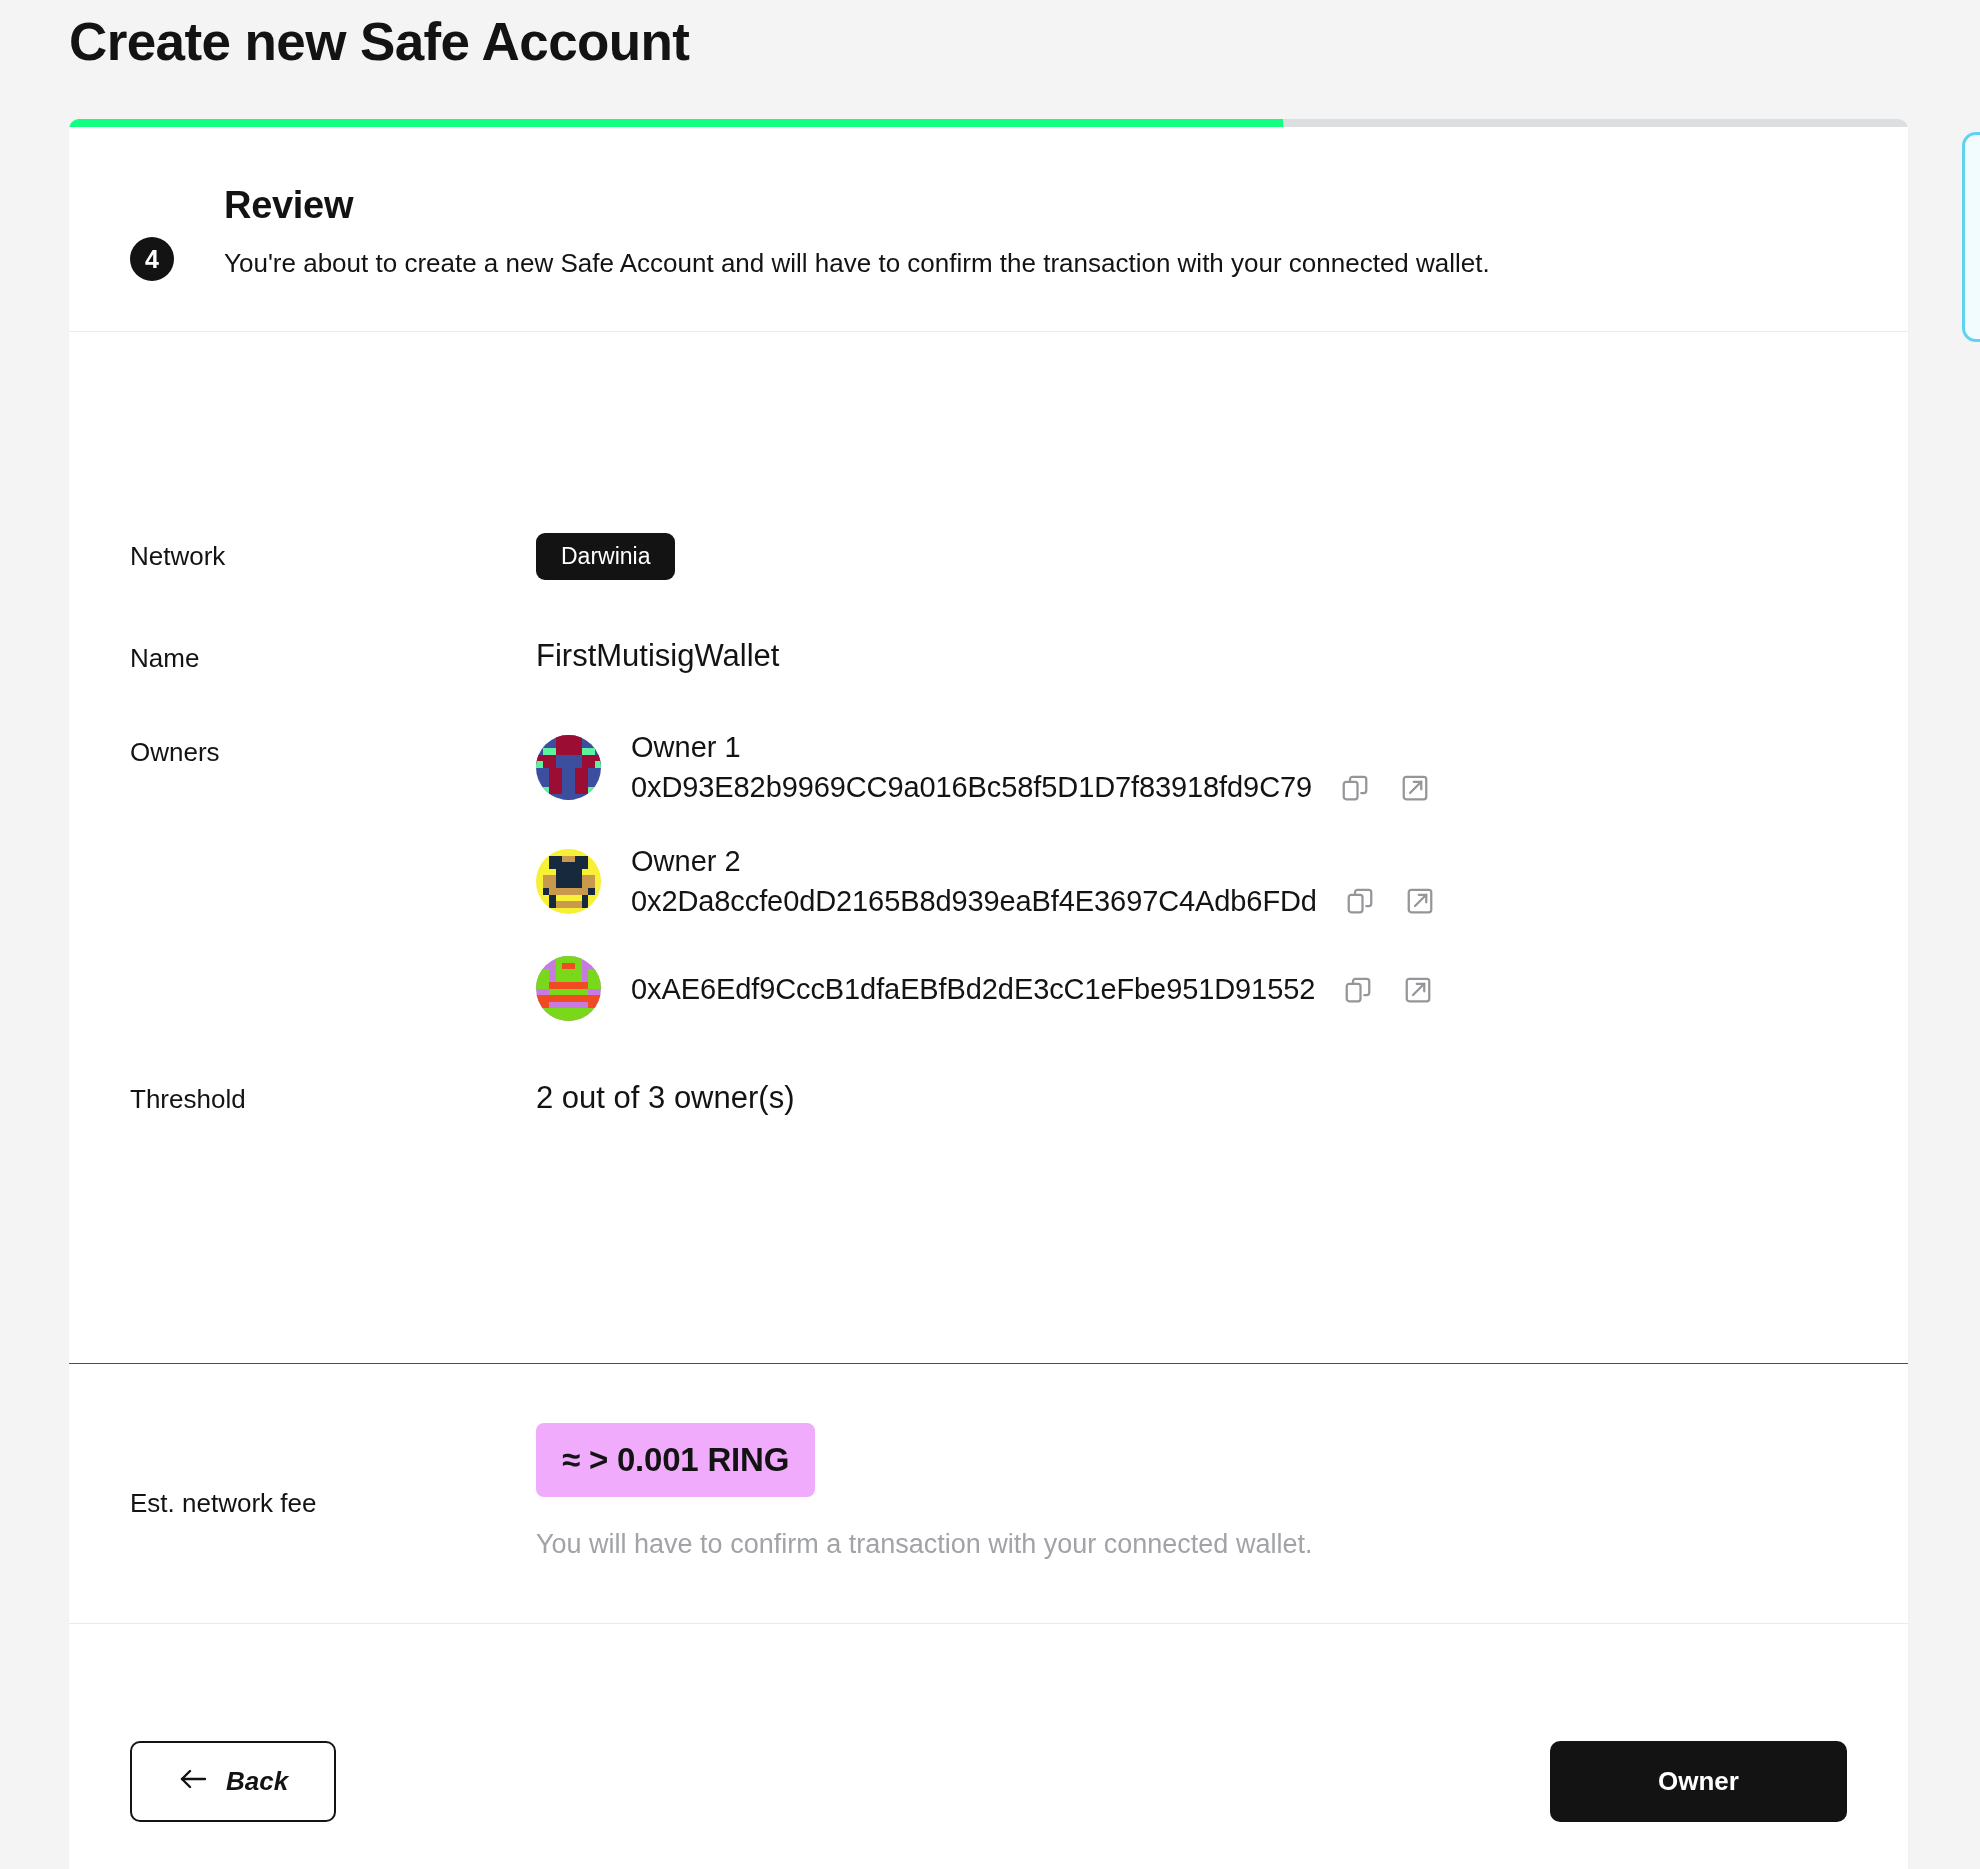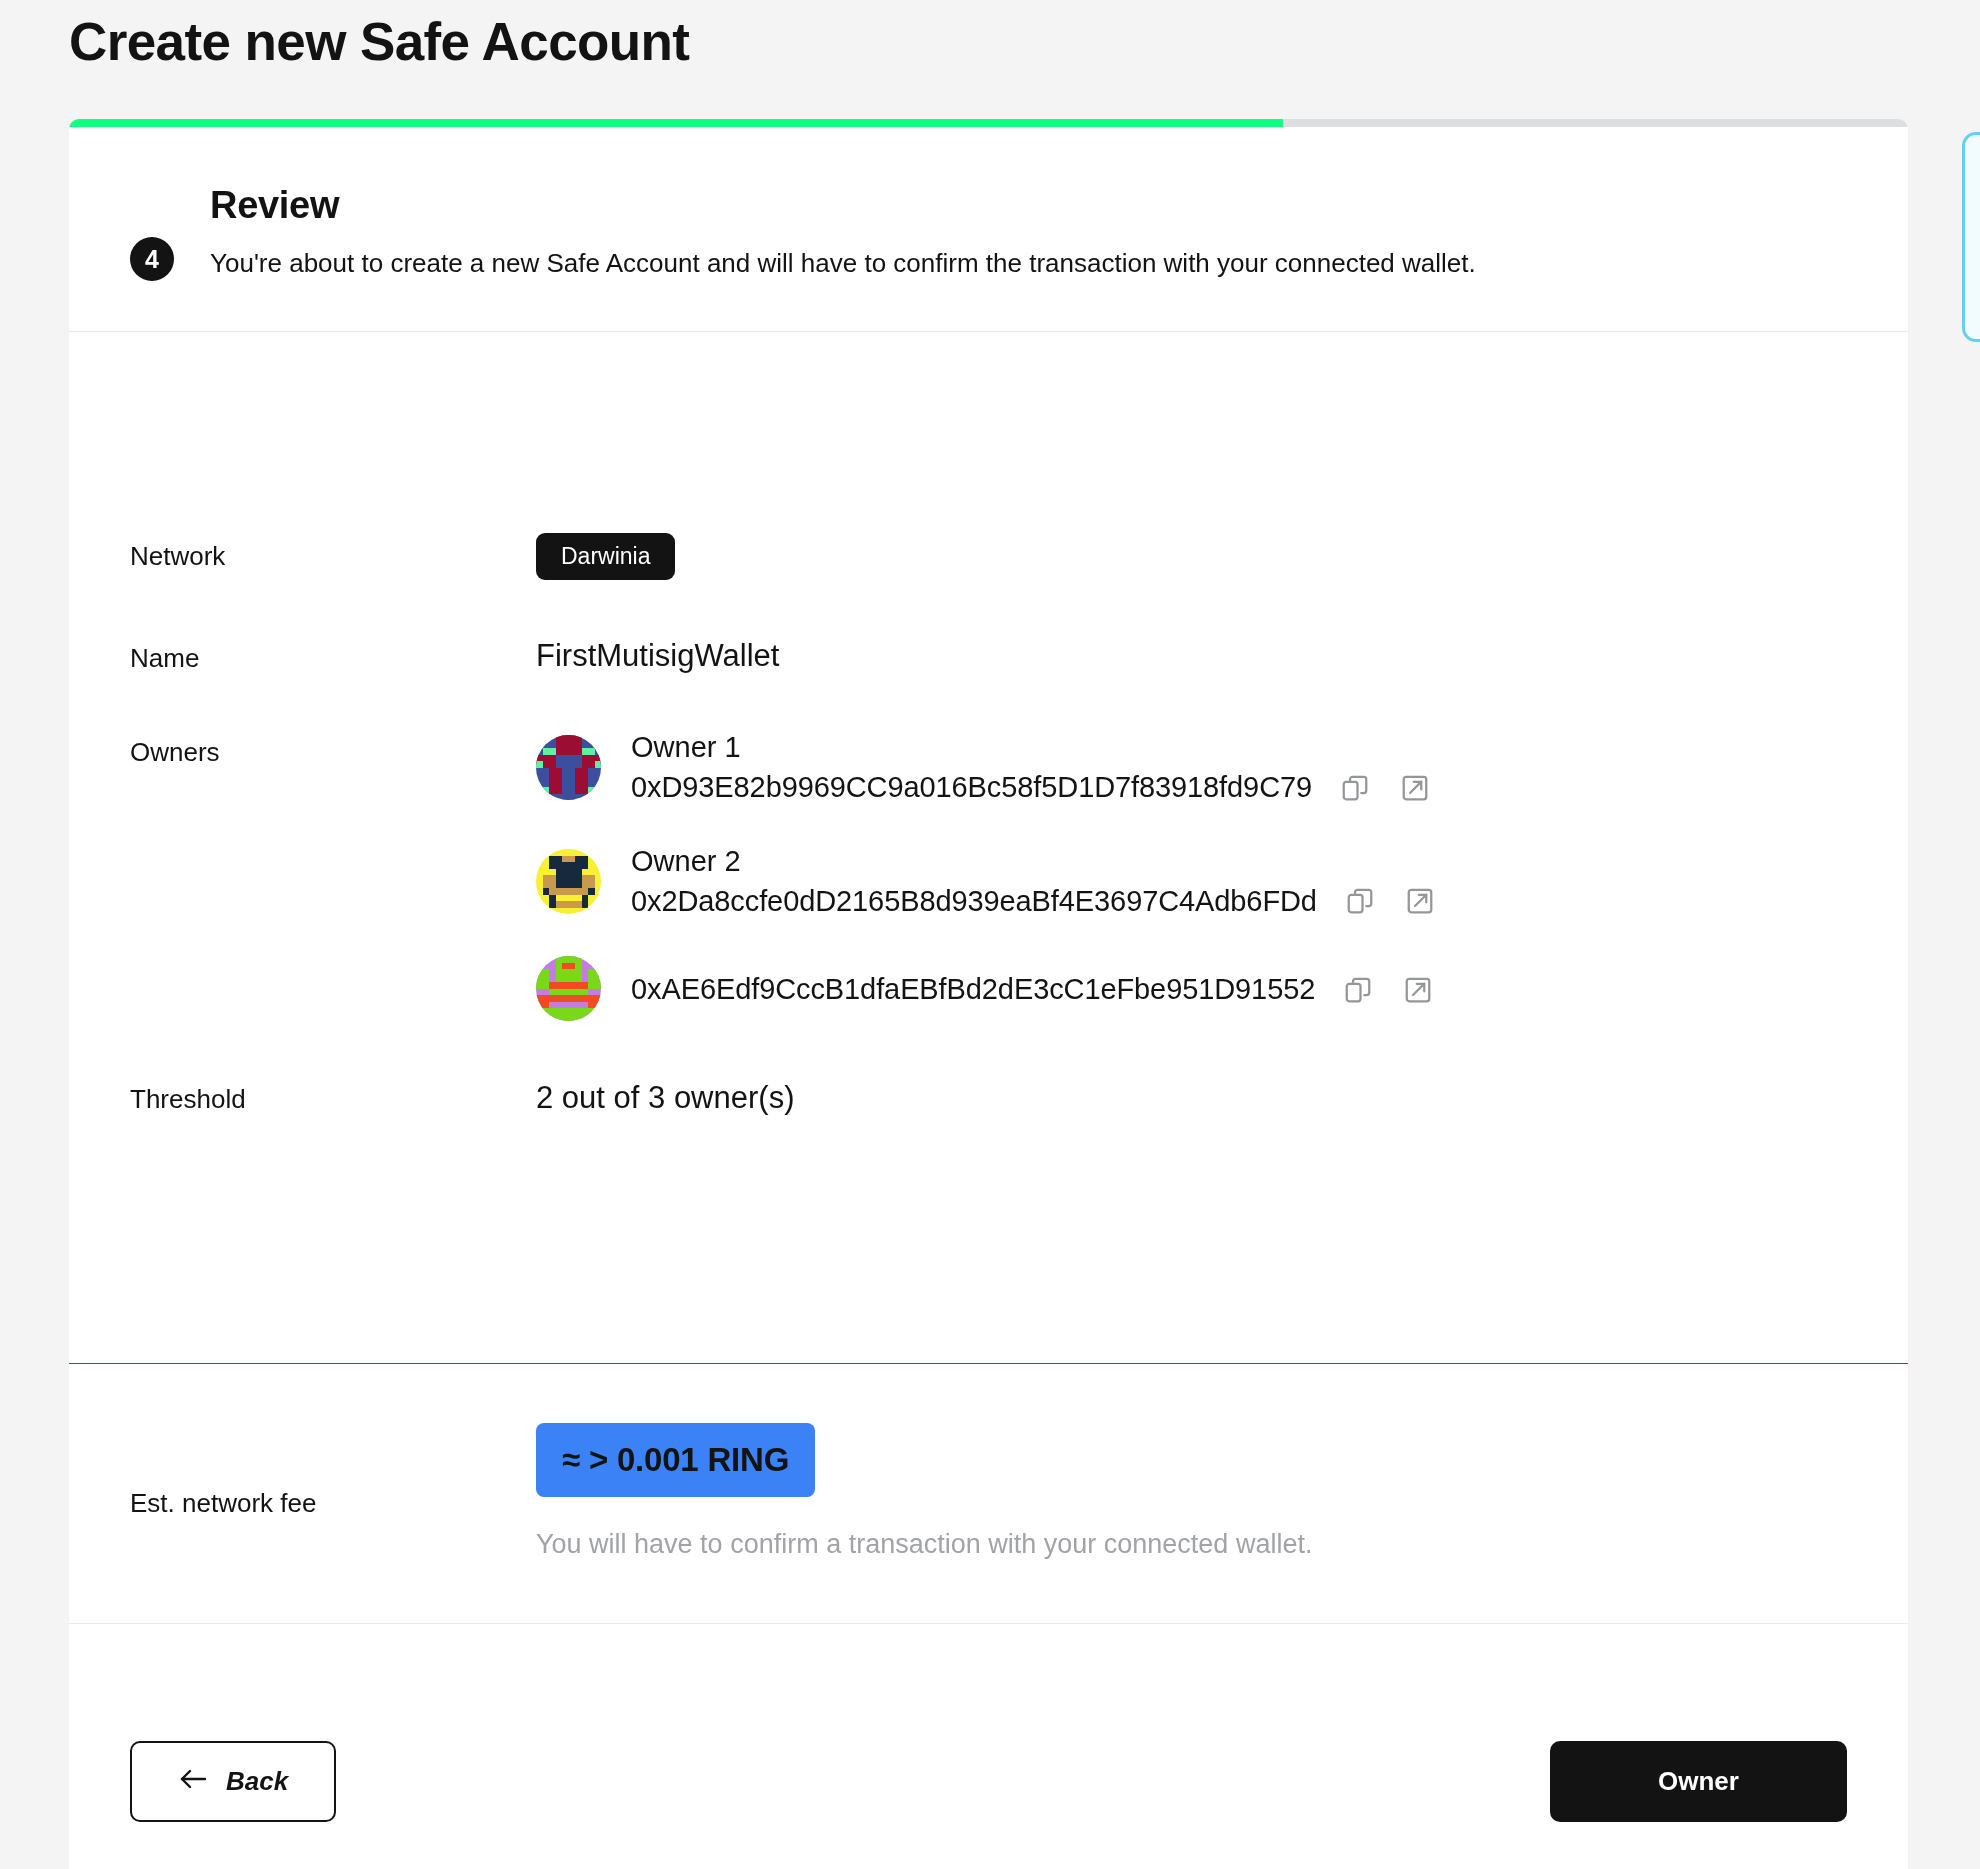--- a/index.html
+++ b/index.html
@@ -81,21 +81,21 @@
     color: #ffffff;
     font-size: 25px;
     font-weight: 700;
     display: flex;
     align-items: center;
     justify-content: center;
     margin-top: 55px;
   }
 
   .step-text {
-    margin-left: 36px;
+    margin-left: 50px;
     padding-right: 69px;
   }
 
   .step-title {
     font-size: 38px;
     font-weight: 700;
     color: #121312;
     letter-spacing: -0.3px;
     line-height: 1.25;
   }
@@ -200,21 +200,21 @@
   .fee-label {
     flex: 0 0 auto;
     width: 406px;
     font-size: 26px;
     color: #121312;
     padding-top: 24px;
   }
   .fee-right { flex: 1 1 auto; }
   .fee-pill {
     display: inline-block;
-    background: #3b82f6;
+    background: #f0abfc;
     color: #121312;
     font-size: 33px;
     font-weight: 700;
     padding: 18px 26px;
     border-radius: 8px;
     letter-spacing: -0.2px;
   }
   .fee-note {
     margin-top: 32px;
     font-size: 27px;

